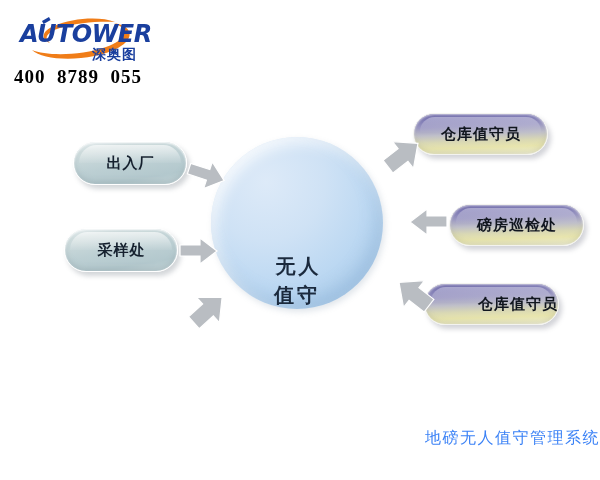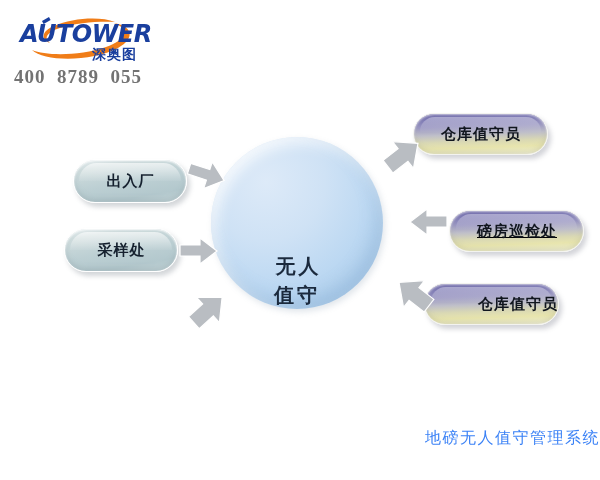--- a/index.html
+++ b/index.html
@@ -33,21 +33,21 @@
   #logo-svg { display: block; }
 
   
   #phone-number {
     position: absolute;
     left: 14px;
     top: 66px;
     font-family: "Liberation Serif", "DejaVu Serif", serif;
     font-size: 19px;
     font-weight: 700;
-    color: #737373;
+    color: #000000;
     letter-spacing: 1px;
     white-space: pre;
     text-align: right;
   }
 
   
   #center-node {
     position: absolute;
     left: 211px;
     top: 137px;
@@ -184,34 +184,34 @@
     </svg>
   </div>
 
   <div id="phone-number">400  8789  055</div>
 
   <div id="center-node">
     <div id="center-label">无人
 值守</div>
   </div>
 
-  <div class="pill pill-left" style="left:73px;  top:159px; width:114px; height:44px;">
+  <div class="pill pill-left" style="left:73px;  top:141px; width:114px; height:44px;">
     <span class="pill-label">出入厂</span>
   </div>
 
   <div class="pill pill-left" style="left:64px;  top:228px; width:114px; height:44px;">
     <span class="pill-label">采样处</span>
   </div>
 
 
   <div class="pill pill-right" style="left:413px; top:113px; width:135px; height:42px;">
     <span class="pill-label">仓库值守员</span>
   </div>
 
-  <div class="pill pill-right" style="left:449px; top:210px; width:135px; height:42px;text-decoration:underline;">
+  <div class="pill pill-right" style="left:449px; top:204px; width:135px; height:42px;">
     <span class="pill-label">磅房巡检处</span>
   </div>
 
   <div class="pill pill-right" style="left:424px; top:283px; width:135px; height:42px;justify-content:flex-end;">
     <span class="pill-label">仓库值守员</span>
   </div>
 
   <svg class="arrow" style="left:186px; top:158px;" width="42" height="34" viewBox="0 0 42 34">
     <g transform="rotate(18 21 17)">
       <path d="M2 11 L22 11 L22 3 L39 17 L22 31 L22 22 L2 22 Z" fill="#b9bdc2" stroke="#ffffff" stroke-width="1.2"></path>

